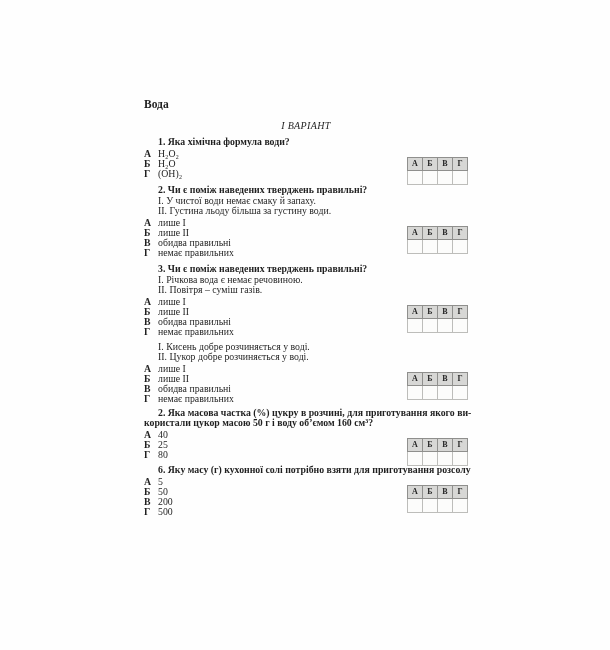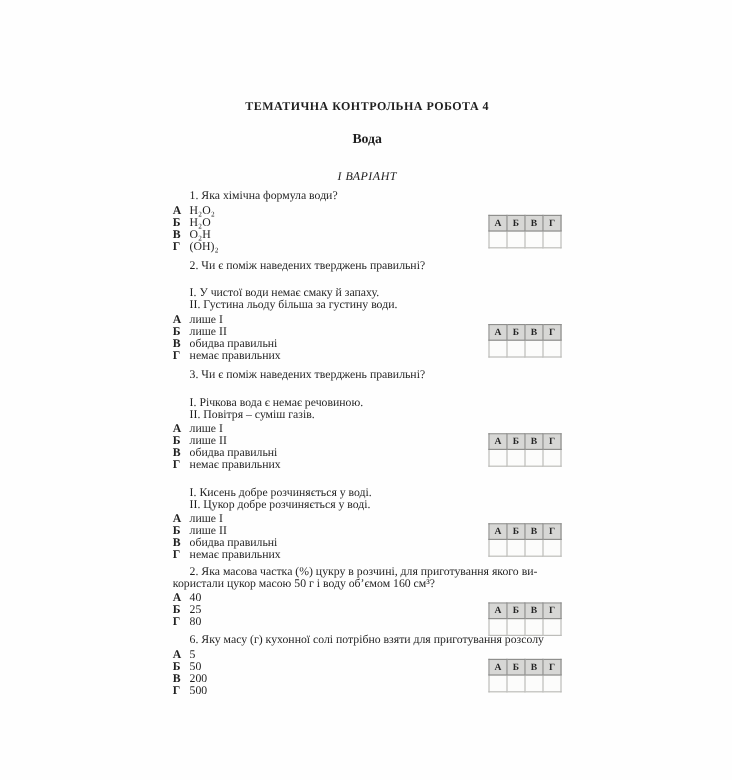--- a/index.html
+++ b/index.html
@@ -20,42 +20,42 @@
   }
   .doc-title {
     text-align: center;
     font-weight: bold;
     font-size: 10px;
     line-height: 12px;
     letter-spacing: 0.4px;
     white-space: nowrap;
   }
   .topic-title {
-    text-align: center;
+    text-align: left;
     font-weight: bold;
     font-size: 11.5px;
     line-height: 12px;
     margin-top: 14px;
   }
   .variant-label {
     text-align: center;
     font-style: italic;
     font-size: 10px;
     line-height: 11px;
-    margin-top: 20px;
+    margin-top: 10px;
     letter-spacing: 0.4px;
   }
   .question { font-size: 9.8px; line-height: 10px; }
   .mt6 { margin-top: 6px; }
   .mt5 { margin-top: 5px; }
   .mt4 { margin-top: 4px; }
-  .q-heading { font-weight: normal; }
+  .q-heading { font-weight: bold; }
   .q-line { line-height: 10px; white-space: nowrap; }
   .indent { padding-left: 14px; }
-  .statements { padding-left: 14px; margin-top: 13px; }
+  .statements { padding-left: 14px; margin-top: 1px; }
   .statements .st-line { line-height: 10px; white-space: nowrap; }
   .options { position: relative; margin-top: 2px; }
   .opt-row { line-height: 10px; white-space: nowrap; }
   .opt-letter { display: inline-block; width: 14px; font-weight: bold; }
   .answer-grid {
     position: absolute;
     right: 0;
     top: 8px;
     border-collapse: collapse;
     background: #fdfdfd;
@@ -77,37 +77,33 @@
     border: 1px solid #bdbdba;
     padding: 0;
   }
 </style>
 </head>
 <body>
 
 <div class="page">
   <div class="content">
 
-    <div class="doc-title">ТЕМАТИЧНА КОНТРОЛЬНА РОБОТА 4</div>
     <div class="topic-title">Вода</div>
     <div class="variant-label">І ВАРІАНТ</div>
 
     <div class="question mt6">
       <div class="q-heading">
         <div class="q-line indent">1. Яка хімічна формула води?</div>
       </div>
       <div class="options">
         <div class="opt-row">
           <span class="opt-letter">А</span><span class="opt-text">H₂O₂</span>
         </div>
         <div class="opt-row">
           <span class="opt-letter">Б</span><span class="opt-text">H₂O</span>
-        </div>
-        <div class="opt-row">
-          <span class="opt-letter">В</span><span class="opt-text">O₂H</span>
         </div>
         <div class="opt-row">
           <span class="opt-letter">Г</span><span class="opt-text">(OH)₂</span>
         </div>
         <table class="answer-grid">
           <tbody>
               <tr>
             <th>А</th>
             <th>Б</th>
             <th>В</th>

